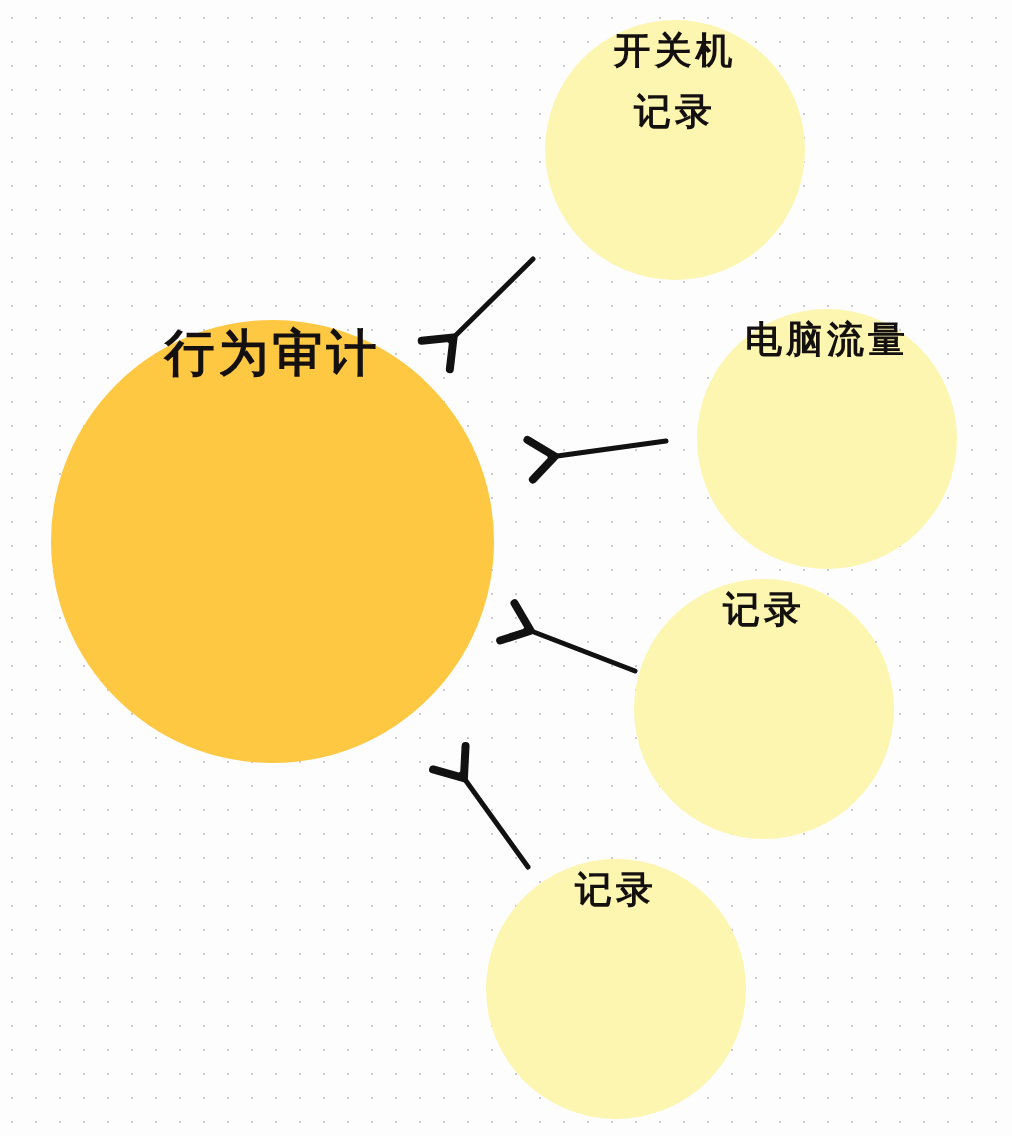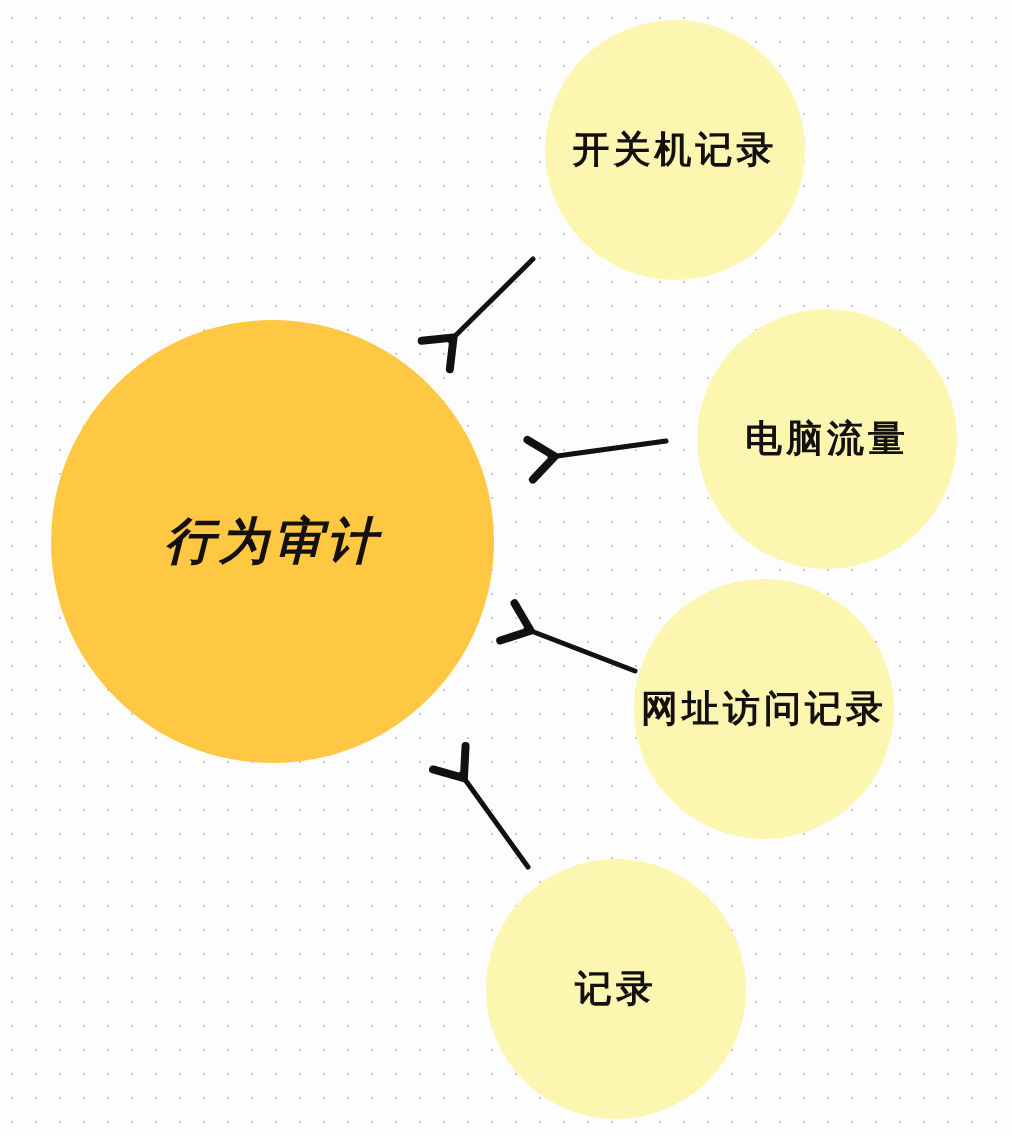--- a/index.html
+++ b/index.html
@@ -14,36 +14,34 @@
       background-color: #fdfdfe;
       background-image: radial-gradient(circle, #c9c9cf 1.1px, transparent 1.4px);
       background-size: 24px 24px;
       background-position: 0px 6px;
       font-family: "DejaVu Sans", sans-serif;
     }
     .node {
       position: absolute;
       border-radius: 50%;
       display: flex;
-      flex-direction: row;
+      flex-direction: column;
       align-items: center;
-      justify-content: center;
       text-align: center;
       color: #141010;
       font-weight: bold;
       box-sizing: border-box;
     }
     .node-main {
       left: 51px;
       top: 320px;
       width: 443px;
       height: 443px;
       font-size: 50px;
       letter-spacing: 4px;
-      font-style: italic;
     }
     .node-sub {
       width: 260px;
       height: 260px;
       font-size: 37px;
       line-height: 1.65;
       letter-spacing: 4px;
     }
     .node-sub .line {
       display: block;
@@ -83,19 +81,18 @@
 <div class="node node-sub" id="n1" style="background:#FCF6B0;">
   <span class="line">开关机</span>
   <span class="line">记录</span>
 </div>
 
 <div class="node node-sub" id="n2" style="background:#FCF6B0;">
   <span class="line">电脑流量</span>
 </div>
 
 <div class="node node-sub" id="n3" style="background:#FCF6B0;">
-  <span class="line">网址访问</span>
   <span class="line">记录</span>
 </div>
 
 <div class="node node-sub" id="n4" style="background:#FCF6B0;">
   <span class="line">记录</span>
 </div>
 
 </body></html>

